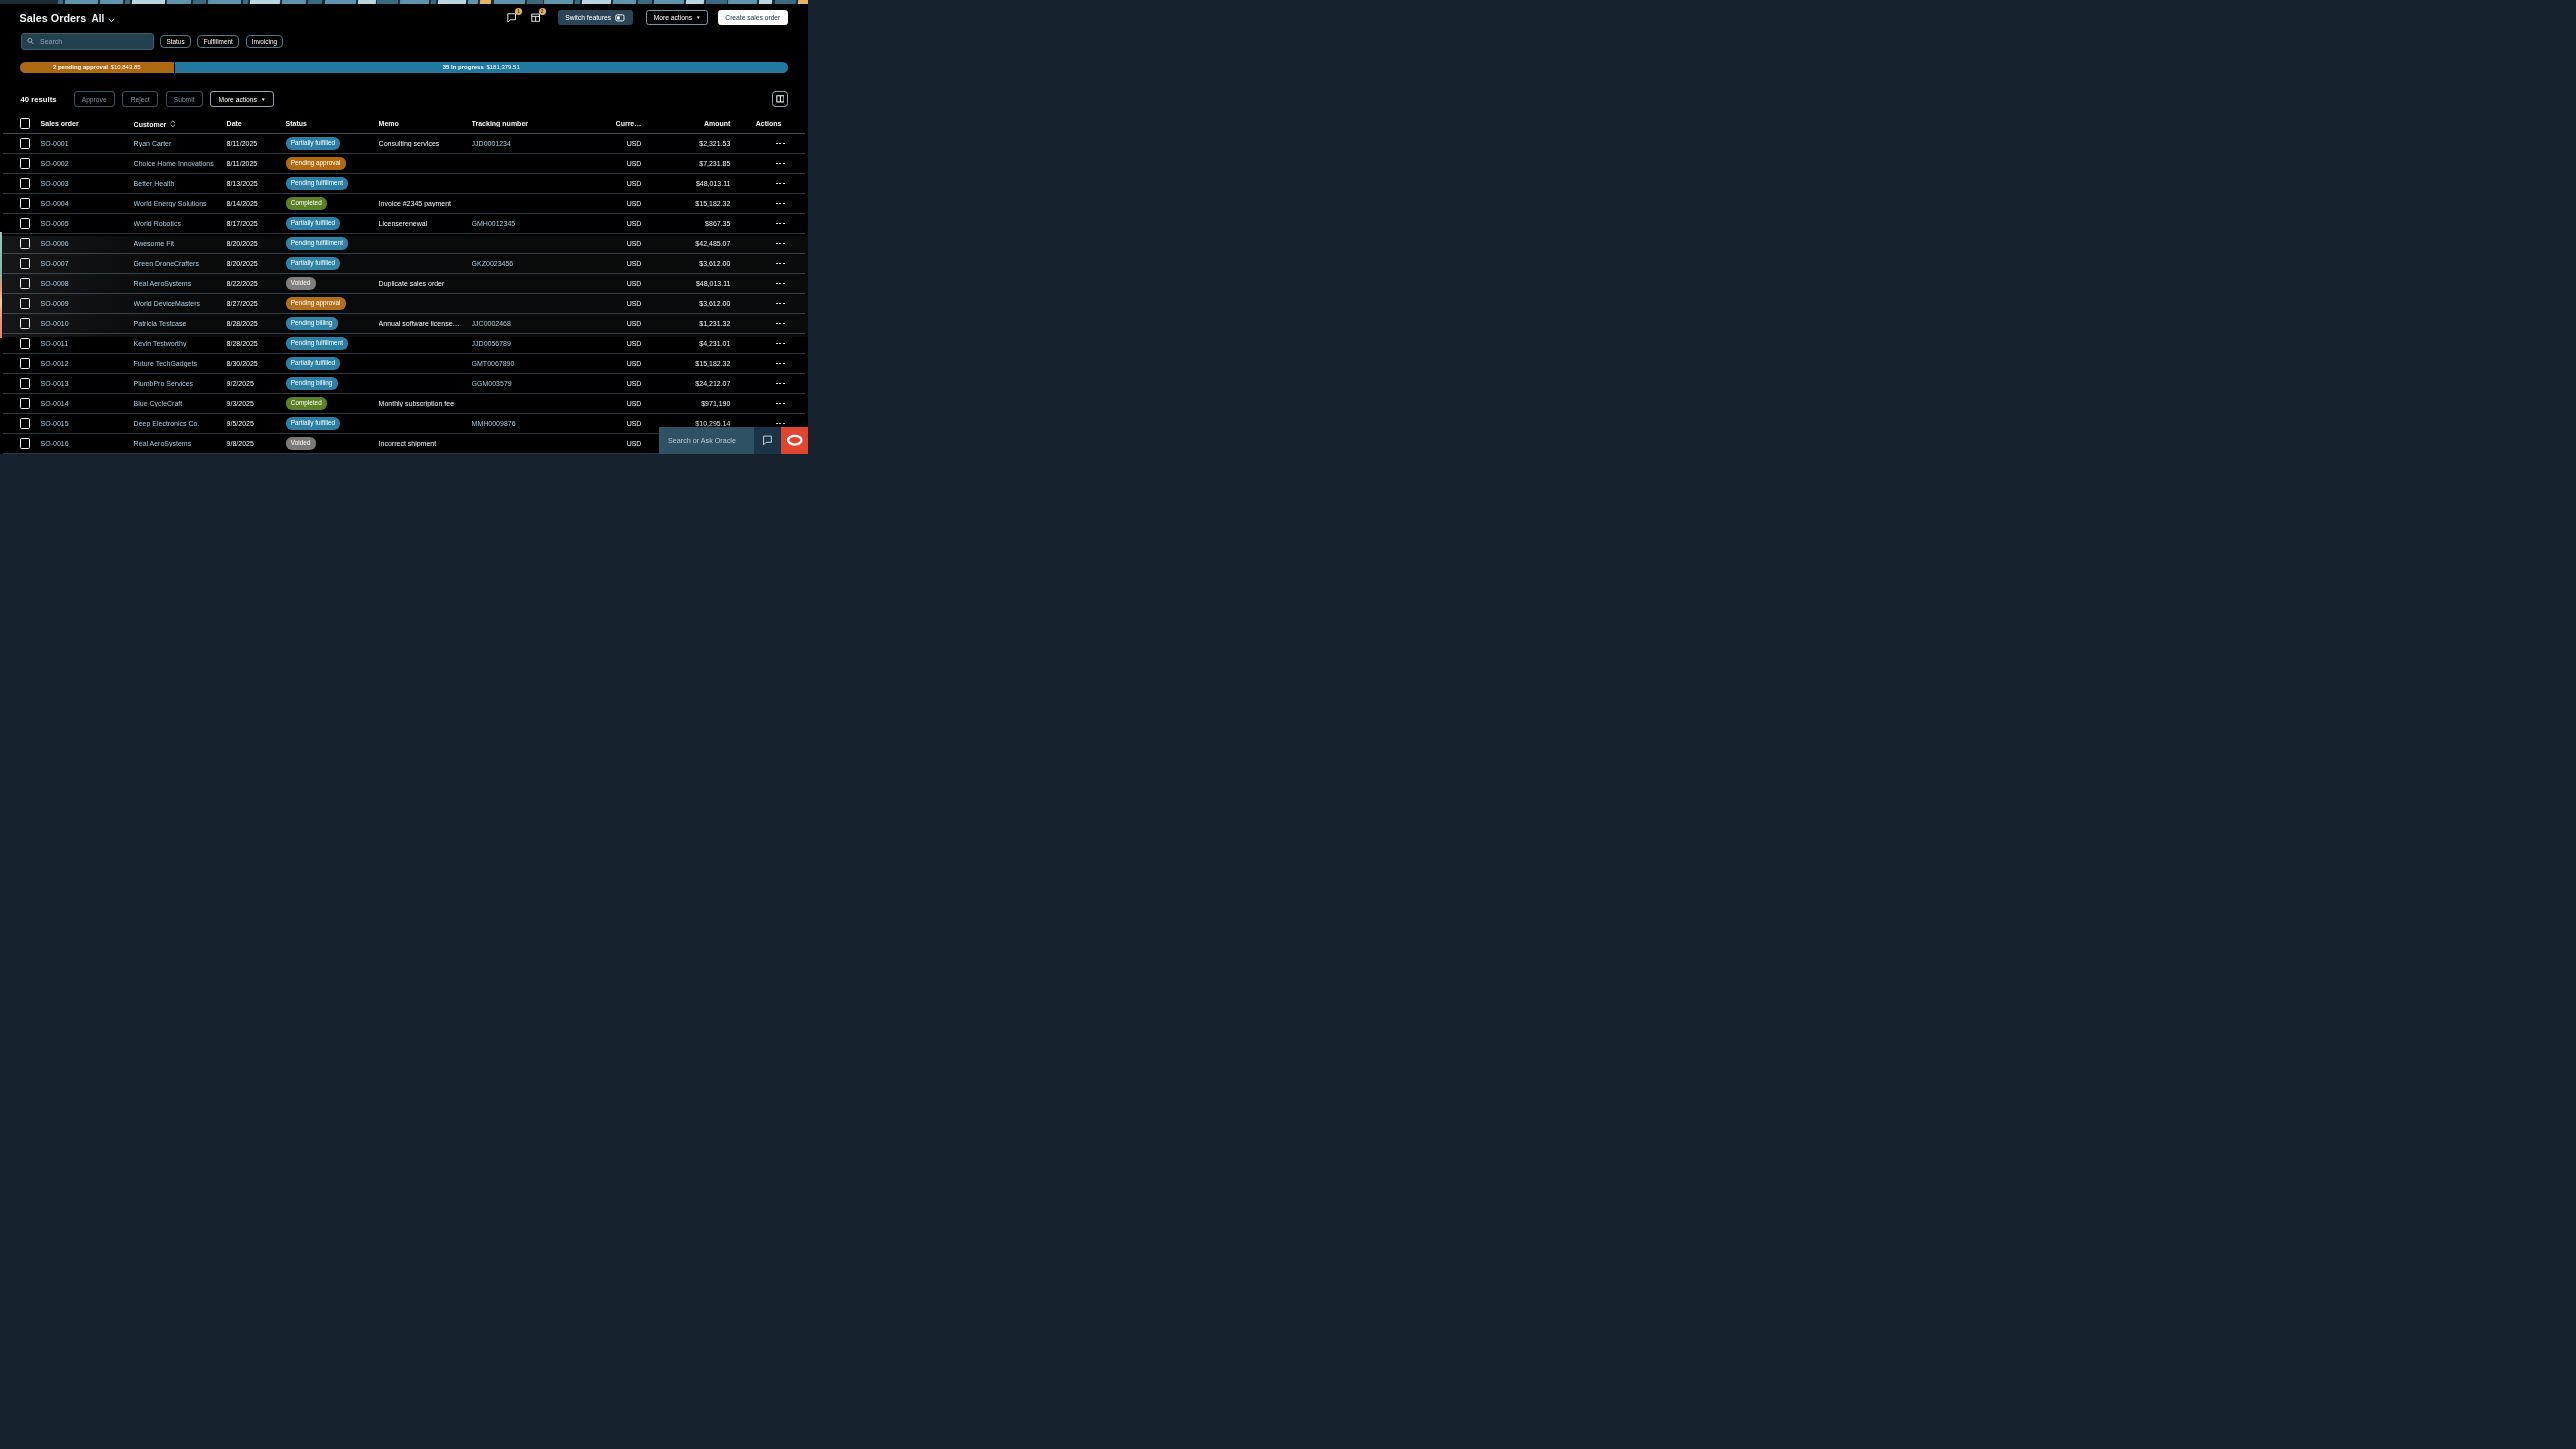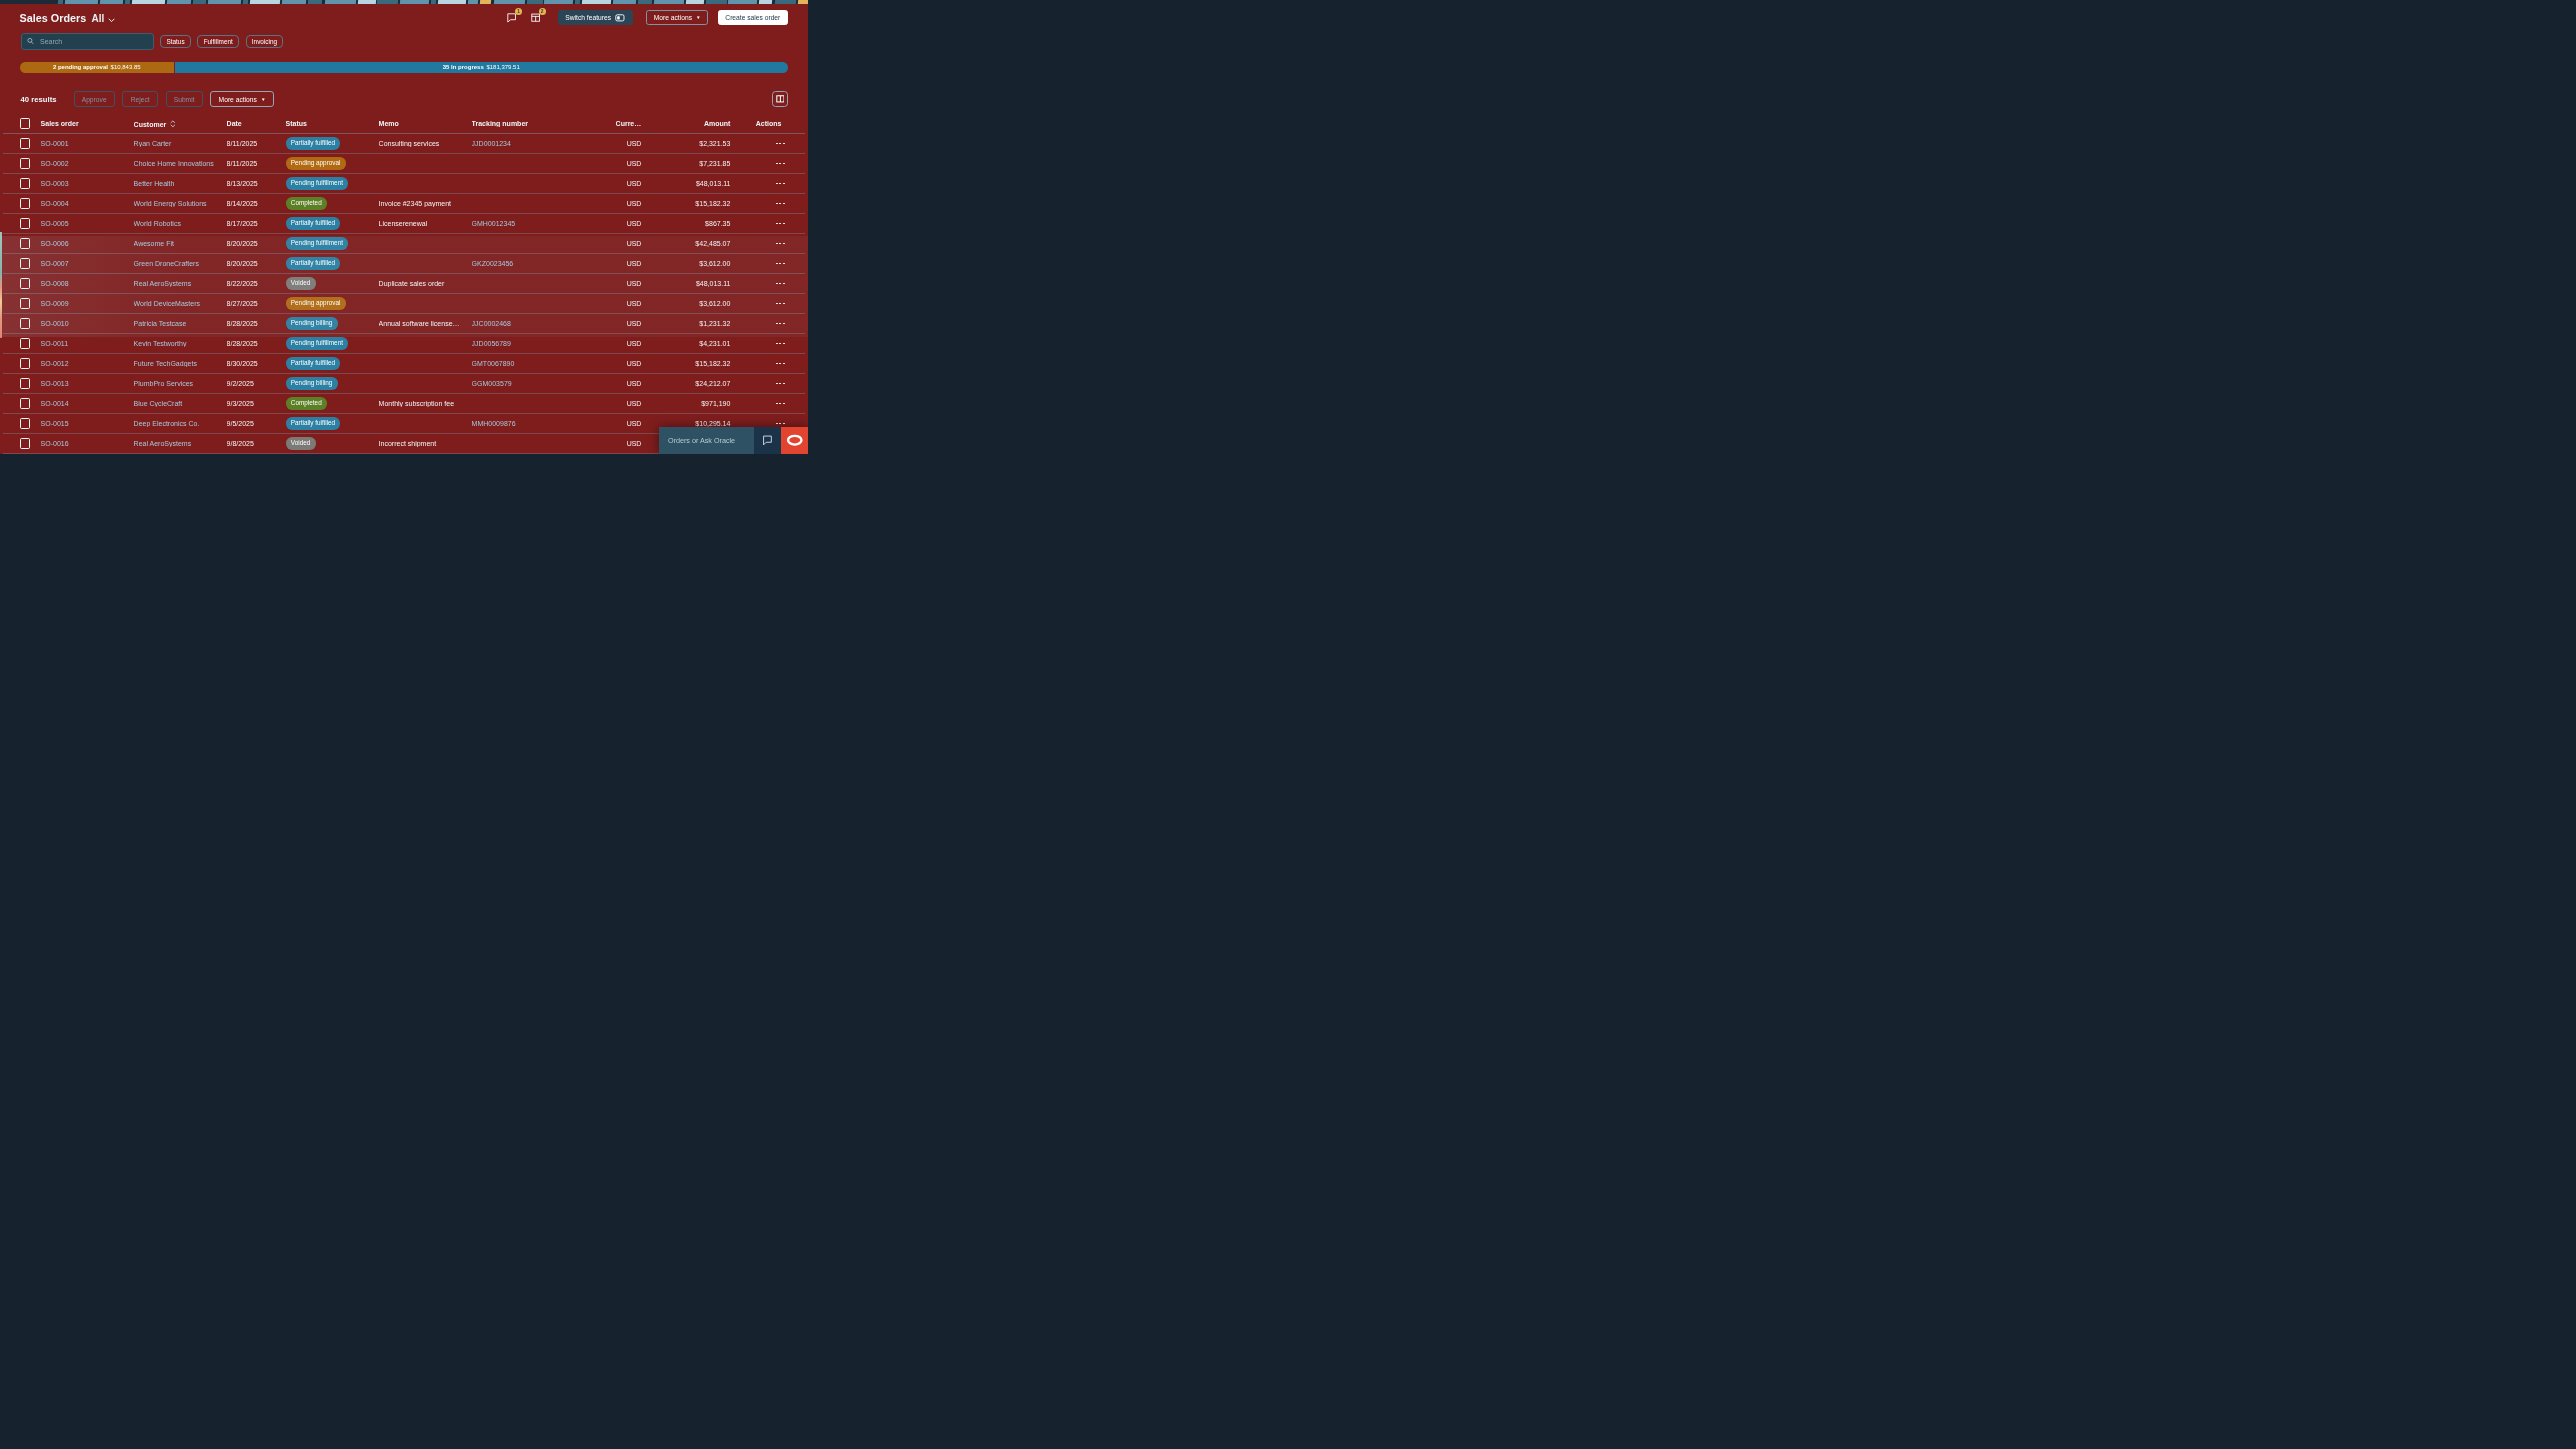--- a/index.html
+++ b/index.html
@@ -1,16 +1,16 @@
 <!DOCTYPE html>
 <html style="font-size:8.2px"><head>
 <meta charset="utf-8">
 <style>
   html,body{margin:0;padding:0;background:#16232f;}
-  .page{position:relative;width:808px;height:454px;background:#7f1d1d;overflow:hidden;
+  .page{position:relative;width:808px;height:454px;background:#000000;overflow:hidden;
         font-family:"Liberation Sans",sans-serif;color:#f2f6f8;}
   
   .top-strip{position:absolute;top:0;left:0;right:0;height:3.6px;background:#1c2a38;overflow:hidden;}
   .top-strip div{position:absolute;top:-1px;height:5.7px;transform:skewX(-5deg);}
   .left-sliver{position:absolute;left:0;top:232px;width:2.1px;height:106px;
     background:linear-gradient(180deg,#9ec4b8 0%,#7fb0a4 38%,#e58d75 52%,#f2c98b 66%,#e58d75 82%,#e37b66 100%);}
   
   .page-header{position:absolute;top:7.2px;left:19.6px;right:20px;height:21.6px;display:flex;align-items:center;}
   .page-title{display:flex;align-items:baseline;gap:5.2px;font-size:10.8px;font-weight:700;}
   .page-title .view{font-weight:700;font-size:10px;color:#e7eef3;}
@@ -537,21 +537,21 @@
               <i></i>
             </span>
           </div>
         </div>
       </div>
     <div class="band"></div>
   </div>
 
   <div class="assistant">
     <div class="assistant-search">
-      <span>Orders or Ask Oracle</span>
+      <span>Search or Ask Oracle</span>
     </div>
     <div class="assistant-chat">
       <svg width="12.4" height="12.4" viewBox="0 0 24 24">
           <path d="M5 4 h15 v12 h-10 l-5 5 z" fill="none" stroke="#d7dee4" stroke-width="1.8" stroke-linejoin="round"></path>
         </svg>
     </div>
     <div class="assistant-logo" id="oracleBox" style="background: rgb(226, 69, 47);">
       <svg width="17.5" height="12.4" viewBox="0 0 34 24">
           <ellipse cx="17" cy="12" rx="13" ry="8.5" fill="none" stroke="#fff" stroke-width="4.6"></ellipse>
         </svg>

